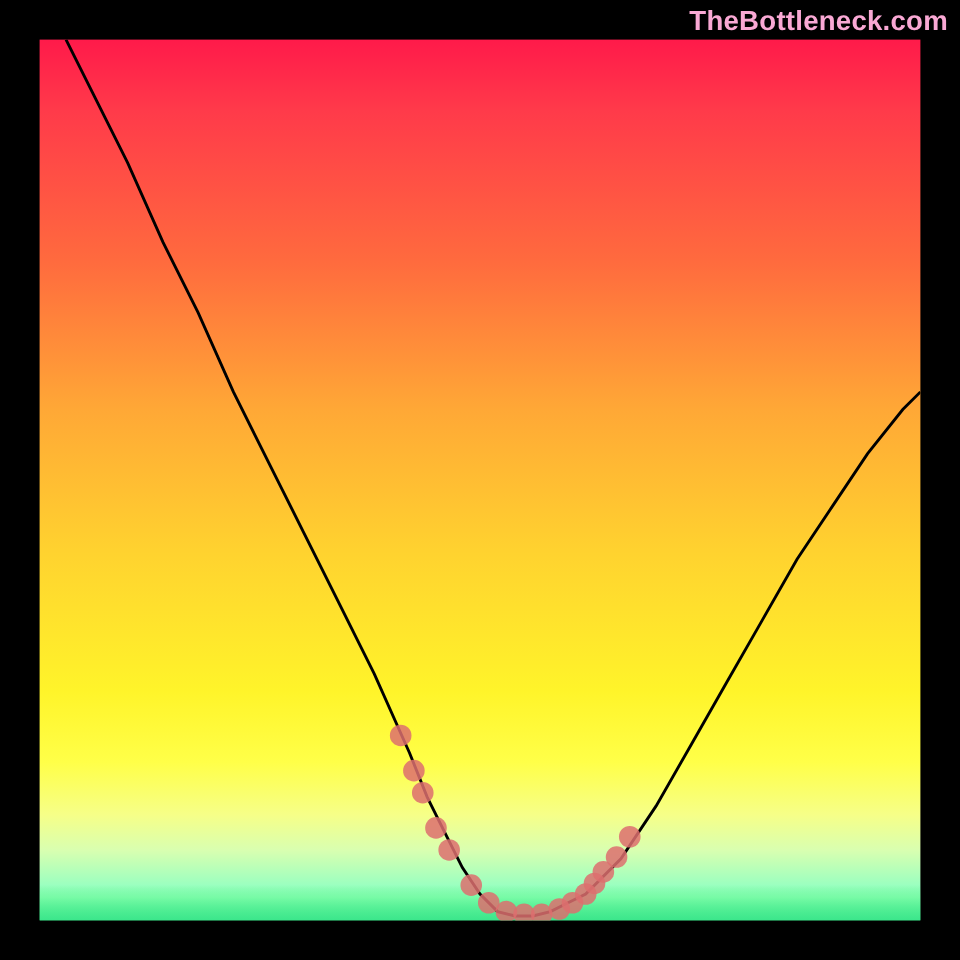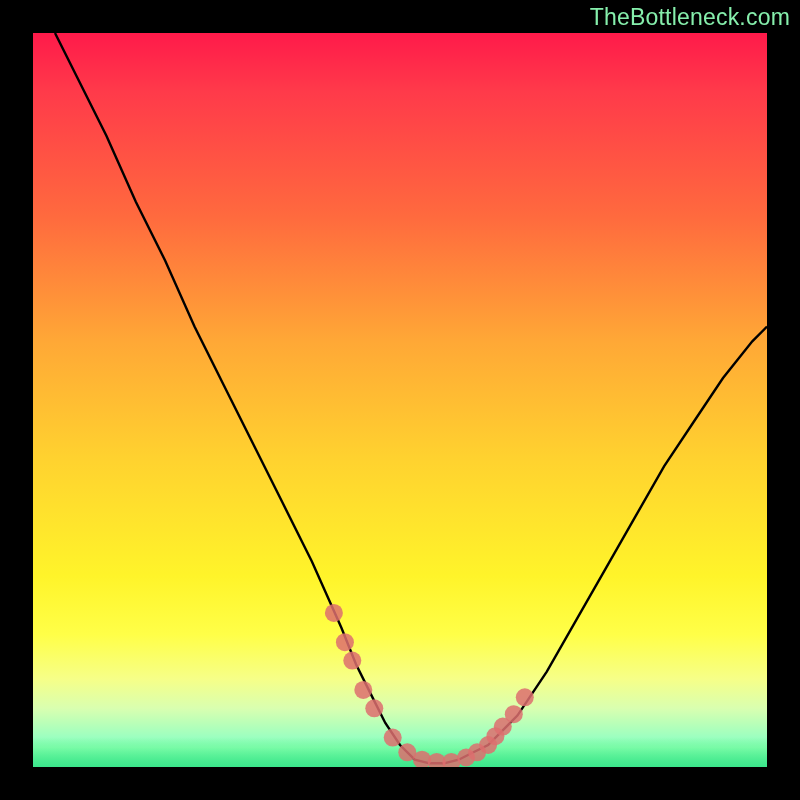--- a/index.html
+++ b/index.html
@@ -48,23 +48,23 @@
     background: linear-gradient(to bottom,
       rgba(170,255,170,0.0) 0%,
       rgba(120,255,160,0.5) 35%,
       rgba(60,230,140,0.9) 100%);
     pointer-events: none;
   }
   .watermark {
     position: absolute;
     top: 4px;
     right: 10px;
-    color: #86efac;
+    color: #f9a8d4;
     font-size: 23px;
-    font-weight: 400;
+    font-weight: 700;
     letter-spacing: 0.2px;
     pointer-events: none;
   }
   svg.curve {
     position: absolute;
     left: 0;
     top: 0;
     width: 734px;
     height: 734px;
     overflow: visible;

